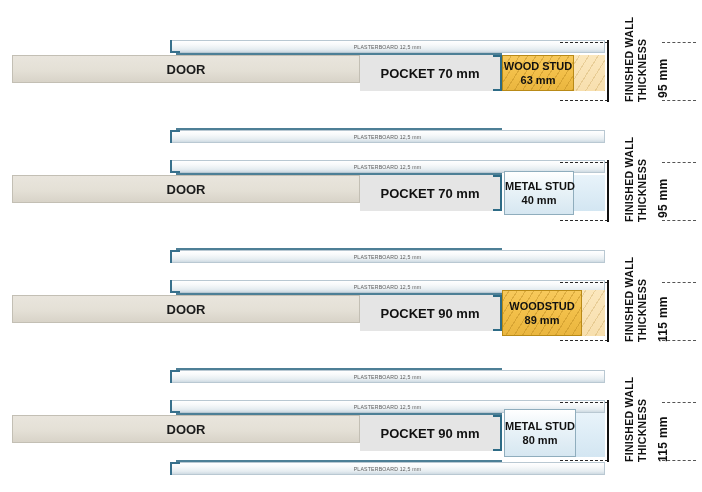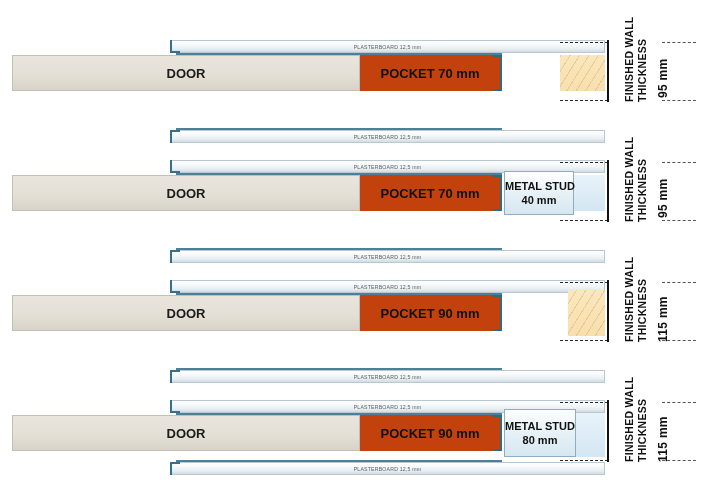--- a/index.html
+++ b/index.html
@@ -55,40 +55,40 @@
   
   .jamb{position:absolute;width:14px;height:13px;}
   .jamb .v{position:absolute;left:4px;top:0;width:2px;height:13px;background:#37708c;}
   .jamb .h{position:absolute;left:4px;width:10px;height:2px;background:#37708c;}
   .jamb.top .h{top:11px;}
   .jamb.bot .h{top:0px;}
 
   
   .door{
     position:absolute;
-    height:36px;
+    height:28px;
     background:linear-gradient(to bottom,#e9e5dd 0%,#e4e0d6 55%,#d8d3c8 100%);
     border:1px solid #c3bfb4;
     box-sizing:border-box;
   }
   .door-label{
     position:absolute;
     top:50%;transform:translateY(-50%);
     left:0;width:100%;
     text-align:center;
     font-size:13px;
     font-weight:bold;
     color:#1b1b1b;
   }
 
   
   .pocket{
     position:absolute;
     height:36px;
-    background:#c2410c;
+    background:#e5e5e5;
   }
   .pocket-label{
     position:absolute;
     top:50%;transform:translateY(-50%);
     left:0;width:100%;
     text-align:center;
     font-size:13px;
     font-weight:bold;
     color:#111111;
     white-space:nowrap;
@@ -200,20 +200,26 @@
     <div class="pocket" style="left:360px;top:19px;width:140px;">
       <div class="pocket-label">POCKET 70 mm</div>
     </div>
     <div class="post" style="left:493px;top:19px;">
         <i class="pv"></i>
         <i class="pt"></i>
         <i class="pbm"></i>
       </div>
 
     <div class="woodtail" style="left:560px;top:19px;width:45px;height:36px;"></div>
+    <div class="stud wood" style="left:502px;top:19px;width:72px;height:36px;">
+      <div class="stud-label">
+        <span>WOOD STUD</span><br>
+        <span>63 mm</span>
+      </div>
+    </div>
 
     <div class="dashline" style="left:560px;top:6px;width:48px;"></div>
     <div class="dashline" style="left:560px;top:64px;width:48px;"></div>
     <div class="dimrule" style="left:607px;top:4px;height:62px;"></div>
     <div class="dashline light" style="left:662px;top:6px;width:34px;"></div>
     <div class="dashline light" style="left:662px;top:64px;width:34px;"></div>
 
     <div class="dimtext" style="left:623px;top:66px;">FINISHED WALL</div>
     <div class="dimtext" style="left:636px;top:66px;">THICKNESS</div>
     <div class="dimvalue" style="left:656px;top:62px;">95 mm</div>
@@ -276,20 +282,26 @@
     <div class="pocket" style="left:360px;top:19px;width:140px;">
       <div class="pocket-label">POCKET 90 mm</div>
     </div>
     <div class="post" style="left:493px;top:19px;">
         <i class="pv"></i>
         <i class="pt"></i>
         <i class="pbm"></i>
       </div>
 
     <div class="woodtail" style="left:568px;top:14px;width:37px;height:46px;"></div>
+    <div class="stud wood" style="left:502px;top:14px;width:80px;height:46px;">
+      <div class="stud-label">
+        <span>WOODSTUD</span><br>
+        <span>89 mm</span>
+      </div>
+    </div>
 
     <div class="dashline" style="left:560px;top:6px;width:48px;"></div>
     <div class="dashline" style="left:560px;top:64px;width:48px;"></div>
     <div class="dimrule" style="left:607px;top:4px;height:62px;"></div>
     <div class="dashline light" style="left:662px;top:6px;width:34px;"></div>
     <div class="dashline light" style="left:662px;top:64px;width:34px;"></div>
 
     <div class="dimtext" style="left:623px;top:66px;">FINISHED WALL</div>
     <div class="dimtext" style="left:636px;top:66px;">THICKNESS</div>
     <div class="dimvalue" style="left:656px;top:66px;">115 mm</div>

